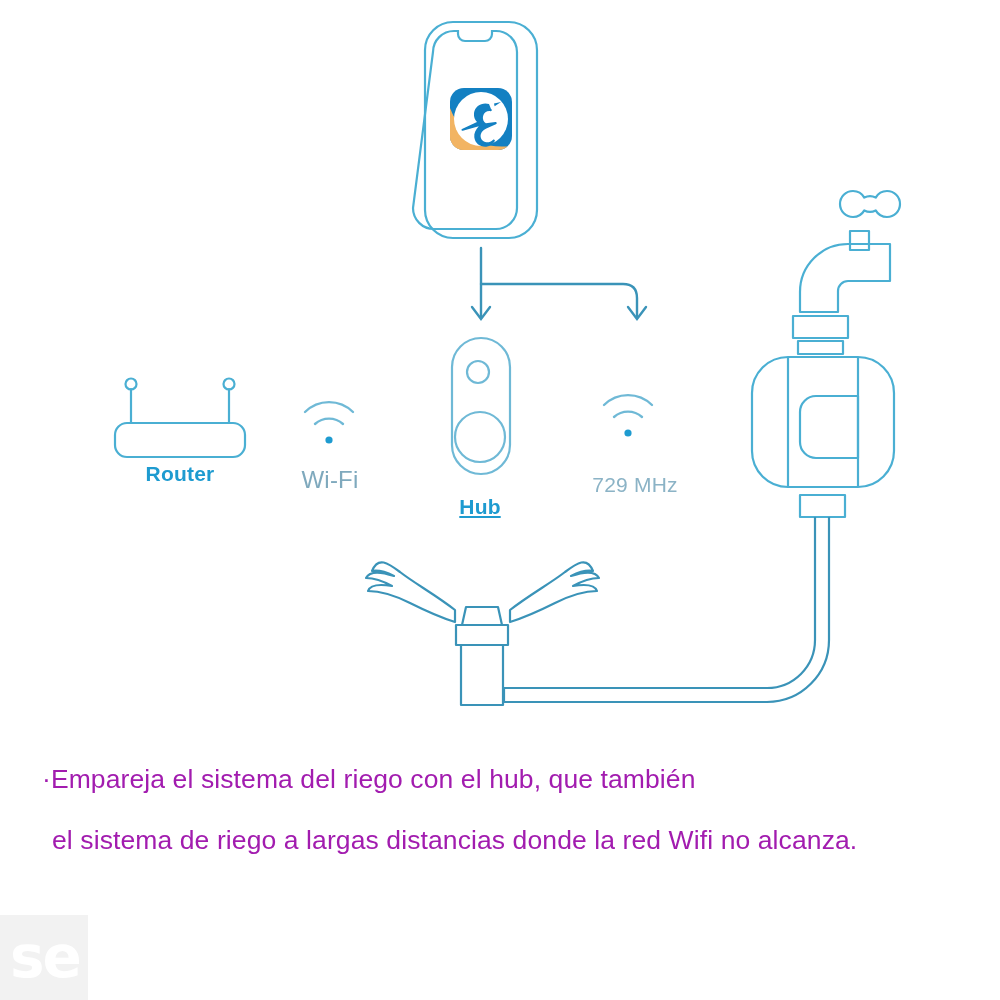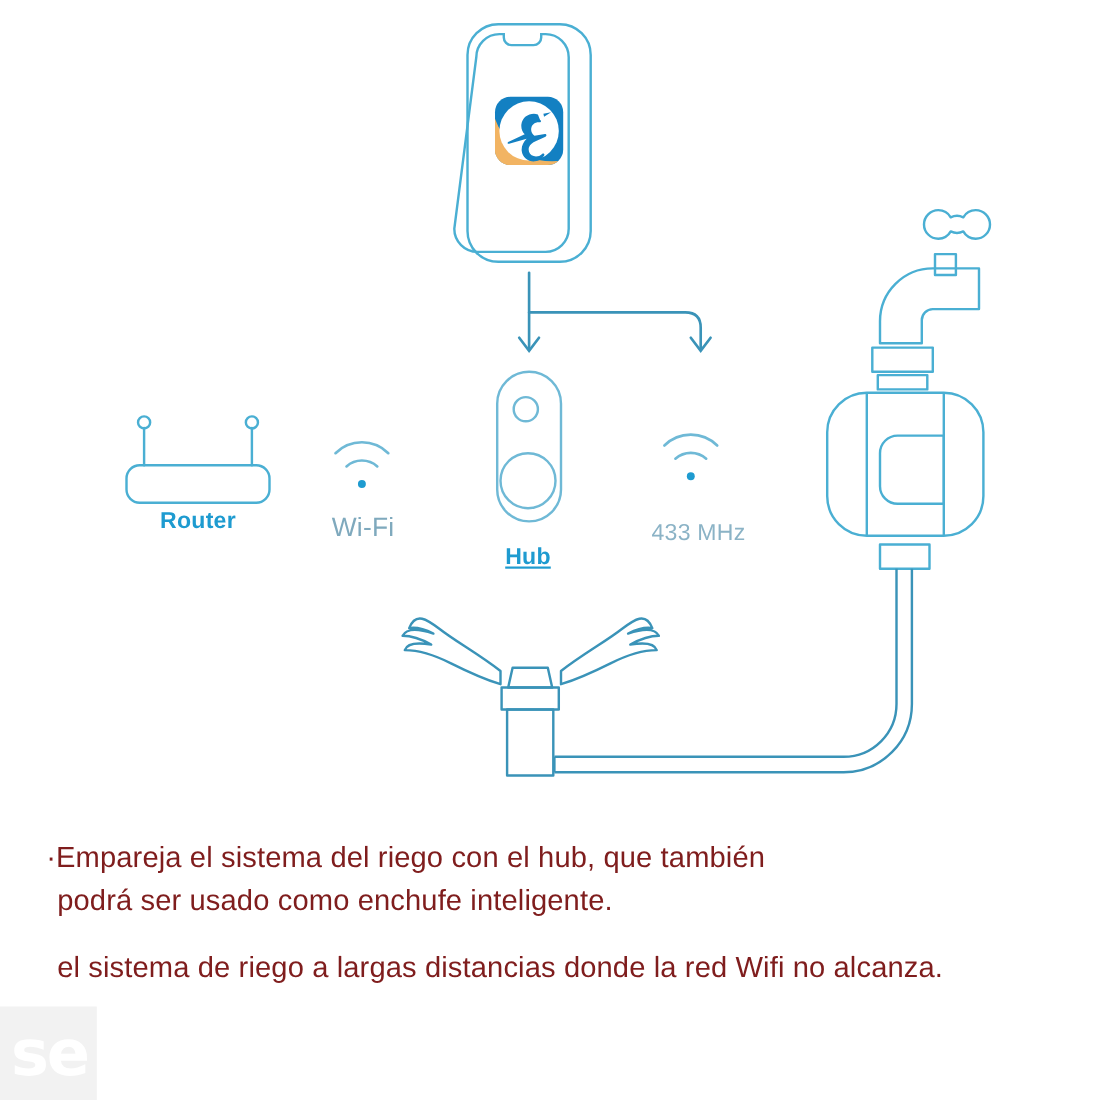--- a/index.html
+++ b/index.html
@@ -56,21 +56,21 @@
 
   #body-copy {
     position: absolute;
     left: 42px;
     top: 760px;
     width: 930px;
   }
   .para {
     font-size: 26.5px;
     line-height: 39px;
-    color: #7f1d1d;
+    color: #a21caf;
     font-weight: 300;
     letter-spacing: 0.1px;
     margin-bottom: 22px;
   }
   .para .ln { display: block; }
   .para .ln.indent { padding-left: 10px; }
 
   #watermark {
     position: absolute;
     left: 0px;
@@ -284,27 +284,26 @@
     </g>
   </svg>
 
   <div class="label label-strong" id="label-router">Router</div>
 
   <div class="label label-soft" id="label-wifi">Wi-Fi</div>
 
   <div class="label label-strong" id="label-hub">Hub</div>
 
   <div class="label label-rf" id="label-rf">
-    <div>433 MHz</div>
+    <div>729 MHz</div>
   </div>
 
   <div id="body-copy">
     <div class="para">
       <span class="ln">·Empareja el sistema del riego con el hub, que también</span>
-      <span class="ln indent">podrá ser usado como enchufe inteligente.</span>
     </div>
     <div class="para">
       <span class="ln indent">el sistema de riego a largas distancias donde la red Wifi no alcanza.</span>
     </div>
   </div>
 
   <div id="watermark">
     <div class="wm-text">se</div>
   </div>
 

